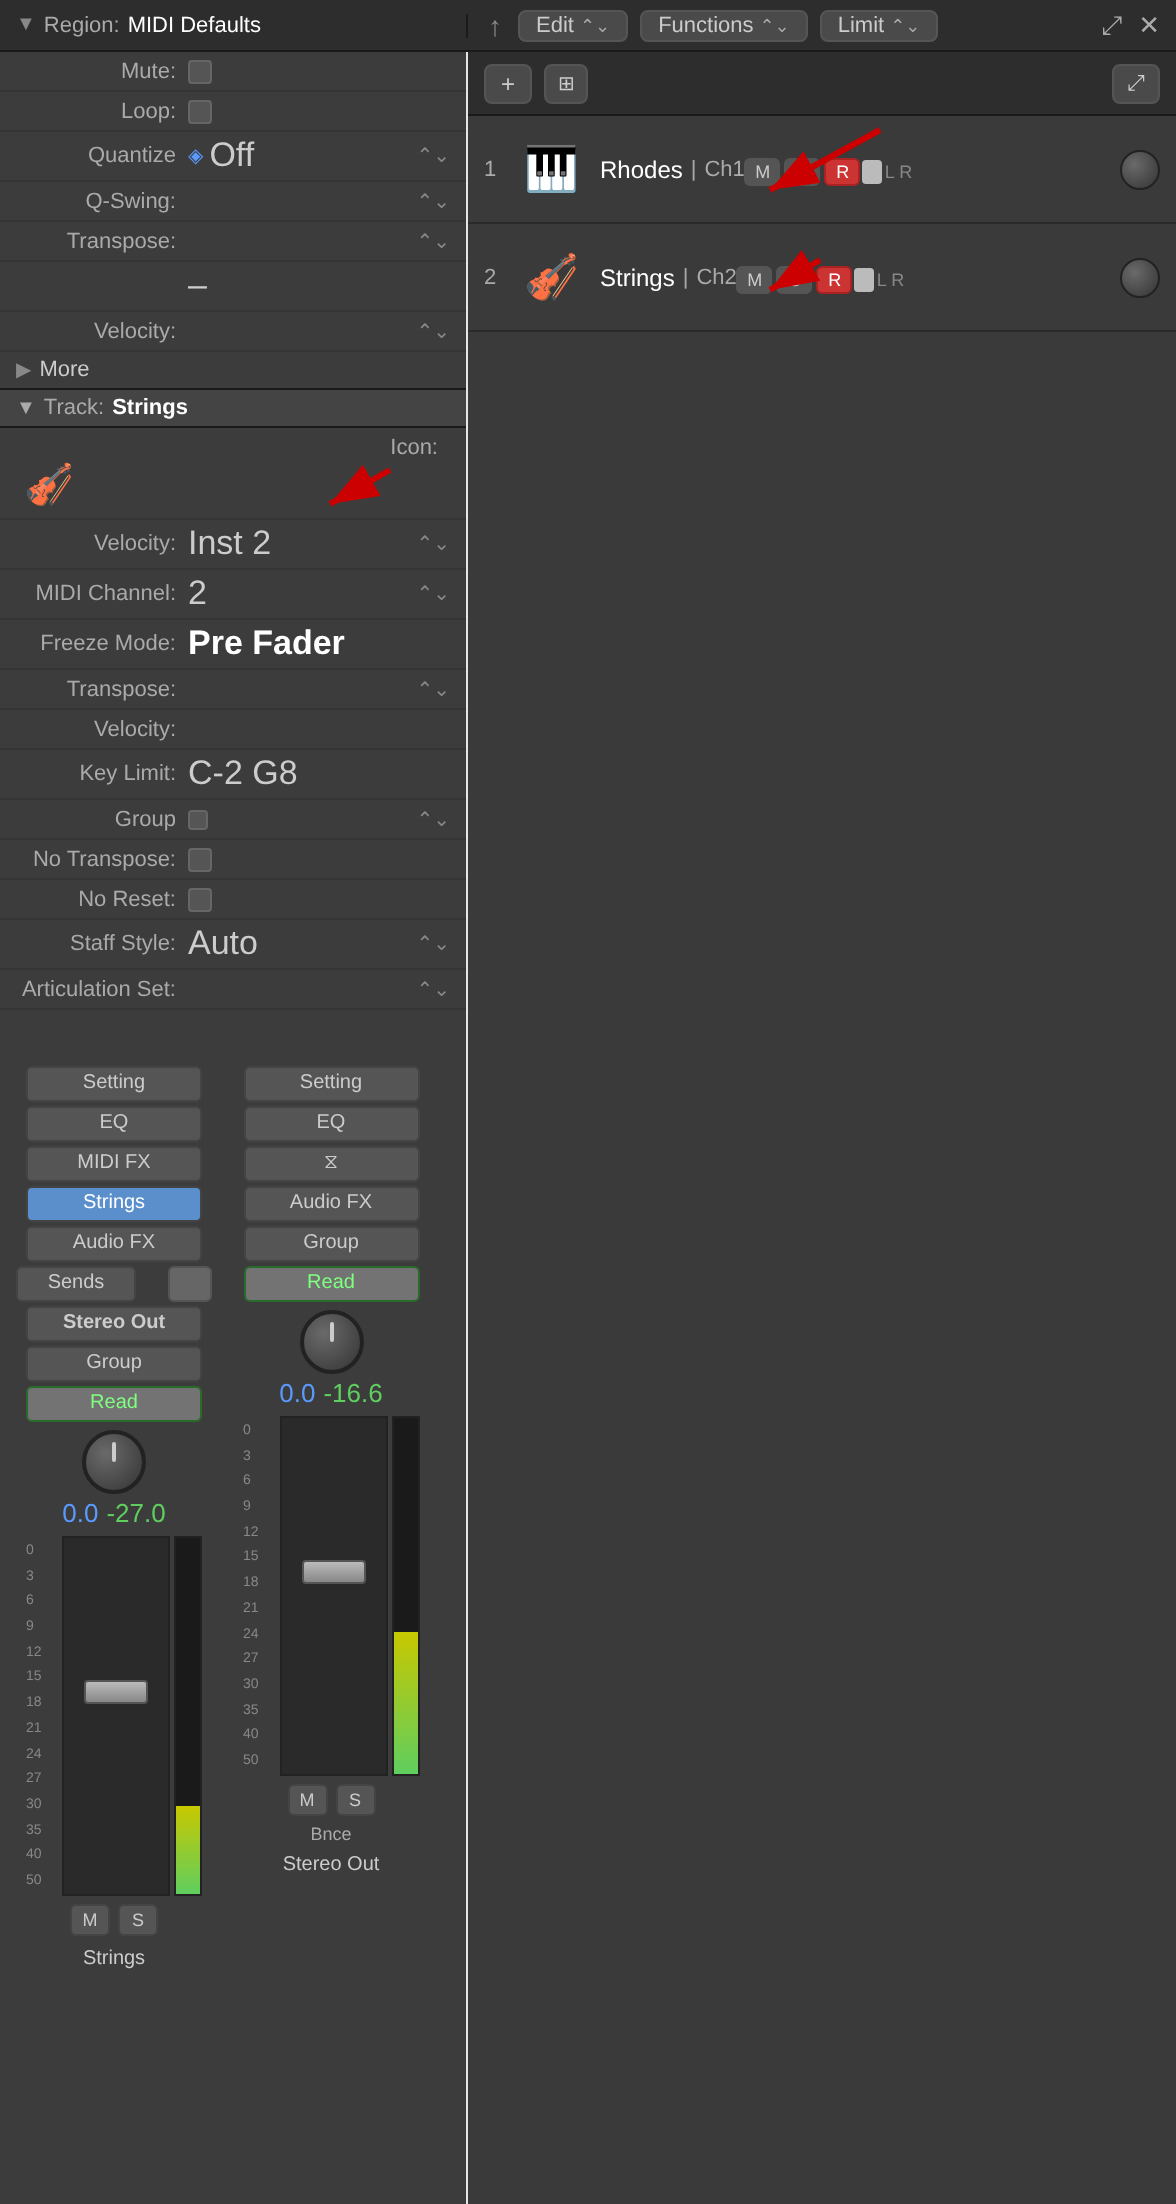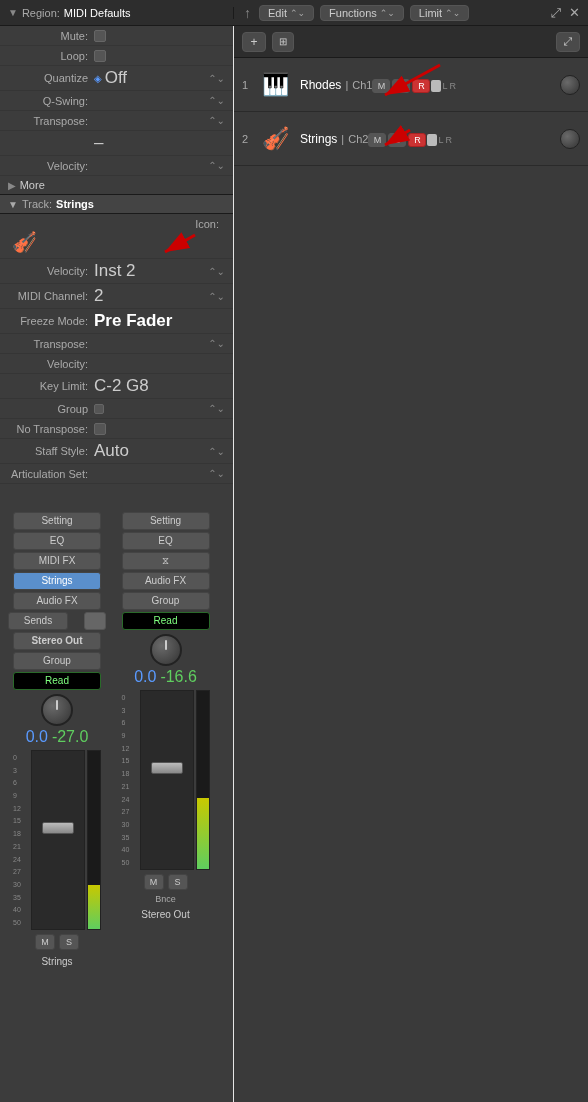--- a/index.html
+++ b/index.html
@@ -192,21 +192,21 @@
       font-size: 10px;
       text-align: center;
       line-height: 16px;
       cursor: pointer;
     }
     .mixer-btn.active {
       background: #5a8fcc;
       color: #fff;
     }
     .mixer-btn.green {
-      background: #000000;
+      background: #737373;
       color: #7fff7f;
       border: 1px solid #2a6a2a;
     }
     .stereo-out-btn {
       width: 88px;
       height: 18px;
       background: #555;
       border: 1px solid #444;
       border-radius: 3px;
       color: #ccc;
@@ -242,21 +242,21 @@
       height: 10px;
       background: #ccc;
       top: 4px;
       left: 50%;
       transform: translateX(-50%);
       border-radius: 1px;
     }
     .db-display {
       display: flex;
       gap: 4px;
-      font-size: 16px;
+      font-size: 13px;
       align-items: center;
     }
     .db-neg { color: #5a9aff; }
     .db-pos { color: #5fce5f; }
 
     .ms-row {
       display: flex;
       gap: 4px;
       margin-top: 2px;
       margin-bottom: 2px;
@@ -567,20 +567,24 @@
         <span class="label">Key Limit:</span>
         <span class="value">C-2  G8</span>
       </div>
       <div class="section-row">
         <span class="label">Group</span>
         <span class="checkbox-val" style="width:10px;height:10px;"></span>
         <span class="arrows">⌃⌄</span>
       </div>
       <div class="section-row">
         <span class="label">No Transpose:</span>
+        <span class="checkbox-val"></span>
+      </div>
+      <div class="section-row">
+        <span class="label">No Reset:</span>
         <span class="checkbox-val"></span>
       </div>
       <div class="section-row">
         <span class="label">Staff Style:</span>
         <span class="value">Auto</span>
         <span class="arrows">⌃⌄</span>
       </div>
       <div class="section-row">
         <span class="label">Articulation Set:</span>
         <span class="value"></span>

